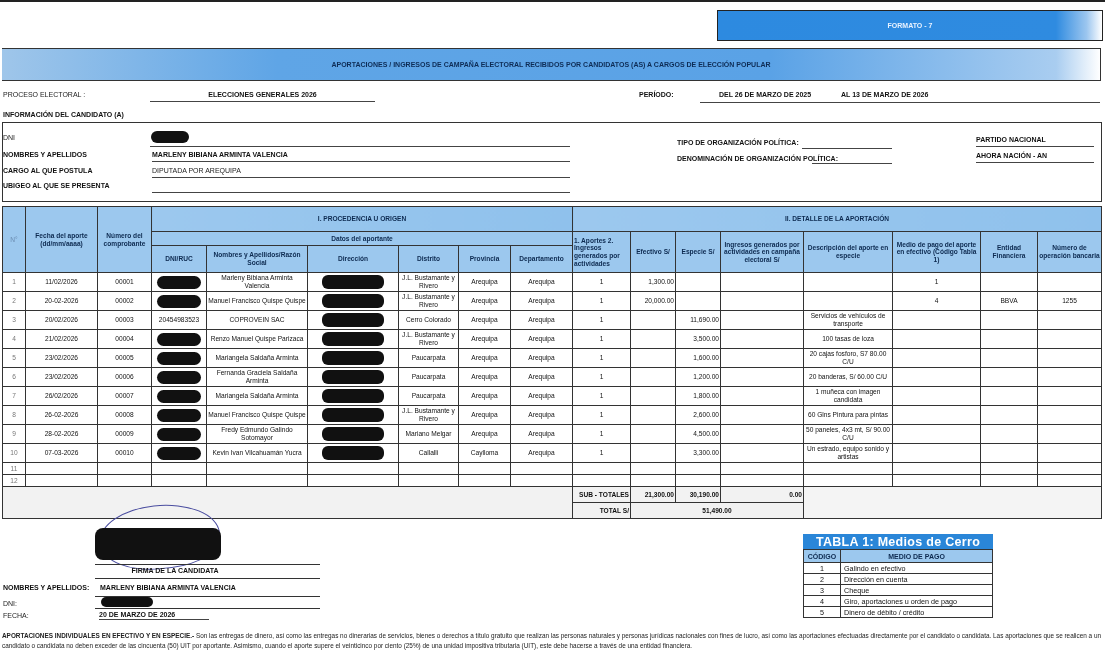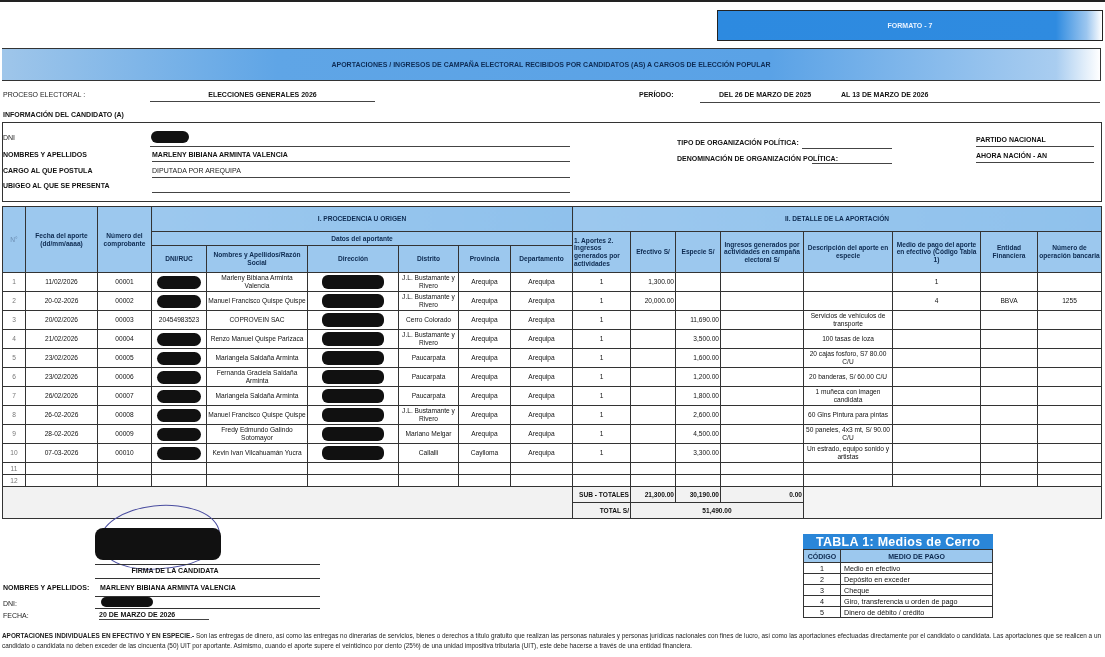--- a/index.html
+++ b/index.html
@@ -381,33 +381,33 @@
 <table class="t1">
   <thead>
     <tr>
       <th>CÓDIGO</th>
       <th>MEDIO DE PAGO</th>
     </tr>
   </thead>
   <tbody id="t1body">
       <tr>
         <td class="c">1</td>
-        <td>Medio en efectivo</td>
+        <td>Galindo en efectivo</td>
       </tr>
       <tr>
         <td class="c">2</td>
-        <td>Depósito en exceder</td>
+        <td>Dirección en cuenta</td>
       </tr>
       <tr>
         <td class="c">3</td>
         <td>Cheque</td>
       </tr>
       <tr>
         <td class="c">4</td>
-        <td>Giro, transferencia u orden de pago</td>
+        <td>Giro, aportaciones u orden de pago</td>
       </tr>
       <tr>
         <td class="c">5</td>
         <td>Dinero de débito / crédito</td>
       </tr>
     </tbody>
 </table>
 
 <div class="abs foot">
   <span class="b">APORTACIONES INDIVIDUALES EN EFECTIVO Y EN ESPECIE.-</span><span> Son las entregas de dinero, así como las entregas no dinerarias de servicios, bienes o derechos a título gratuito que realizan las personas naturales y personas jurídicas nacionales con fines de lucro, así como las aportaciones efectuadas directamente por el candidato o candidata. Las aportaciones que se realicen a un candidato o candidata no deben exceder de las cincuenta (50) UIT por aportante. Asimismo, cuando el aporte supere el veinticinco por ciento (25%) de una unidad impositiva tributaria (UIT), este debe hacerse a través de una entidad financiera.</span>

